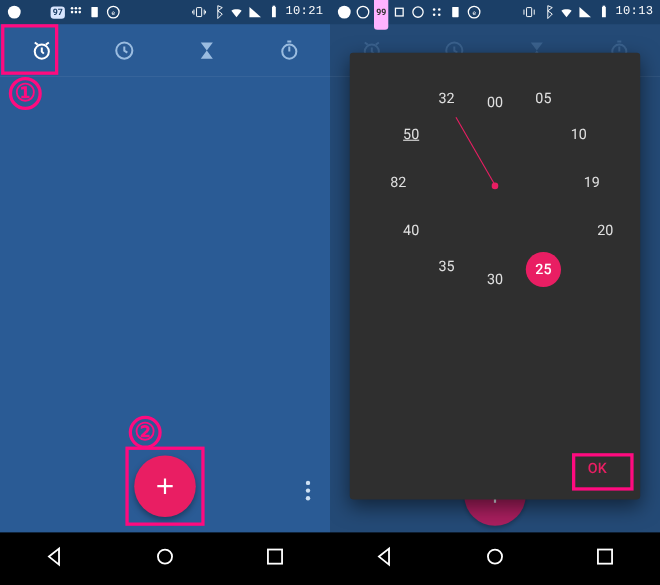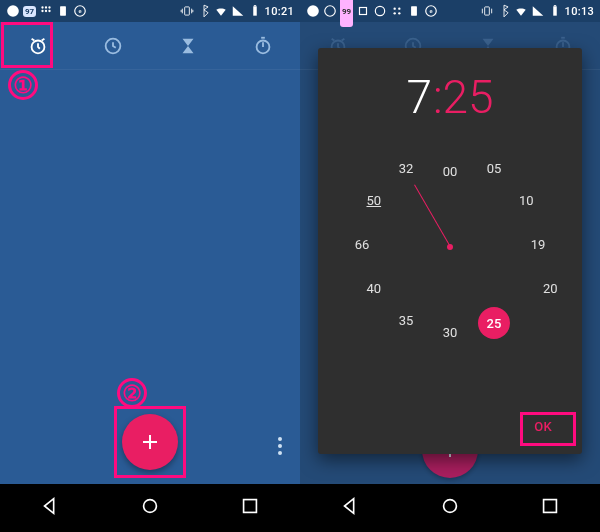--- a/index.html
+++ b/index.html
@@ -23,22 +23,22 @@
     display: flex;
     align-items: center;
     padding: 0 6px;
     font-size: 11px;
     gap: 4px;
   }
   .statusbar .left { display:flex; align-items:center; gap:3px; }
   .statusbar .right { margin-left:auto; display:flex; align-items:center; gap:3px; }
   .statusbar .sicon { width:14px; height:14px; display:flex; align-items:center; justify-content:center; }
   .statusbar .sicon svg { width:14px; height:14px; fill:#fff; }
-  .statusbar .time { font-weight:500; letter-spacing:0.3px; }
-  .badge97 { background:#d9e6ff; color:#1b3f67; font-size:8px; font-weight:bold; border-radius:3px; padding:1px 2px; }
+  .statusbar .time { font-weight:500; letter-spacing:0.3px;font-family:Liberation Mono, monospace; }
+  .badge97 { background:#d9e6ff; color:#1b3f67; font-size:8px; font-weight:bold; border-radius:3px; padding:1px 2px;margin-left:23px; }
   .badge99 { background:#ffb3ff; color:#333; font-size:8px; font-weight:bold; border-radius:3px; padding:11px 2px; }
   .tabs {
     height: 48px;
     display: flex;
     align-items: center;
     justify-content: space-around;
     border-bottom: 1px solid rgba(255,255,255,0.06);
   }
   .tabicon { width:44px; height:40px; display:flex; align-items:center; justify-content:center; }
   .tabicon svg { width:22px; height:22px; fill:#9abce0; }
@@ -350,37 +350,34 @@
       </div>
   </div>
 
   <div class="fab">
     <svg viewBox="0 0 24 24">
         <path d="M11 5h2v14h-2zM5 11h14v2H5z"></path>
       </svg>
   </div>
 
   <div class="dialog">
-    <div class="time-display">
-      <span class="h">7</span><span class="c">:</span><span class="m">25</span>
-    </div>
     <div class="clockface">
       <div class="cf-center"></div>
       <div class="cf-hand" style="transform:rotate(150deg);"></div>
 
     <div class="cf-num" style="left: 91px; top: 22px;">00</div>
         <div class="cf-num" style="left: 135px; top: 18.7898px;">05</div>
         <div class="cf-num" style="left: 167.21px; top: 51px;">10</div>
         <div class="cf-num" style="left: 179px; top: 95px;">19</div>
         <div class="cf-num" style="left: 167.21px; top: 139px; margin-left: 24px;">20</div>
         <div class="cf-sel" style="left: 133px; top: 165.21px;">25</div>
         <div class="cf-num" style="left: 91px; top: 183px;">30</div>
         <div class="cf-num" style="left: 47px; top: 171.21px;">35</div>
         <div class="cf-num" style="left: 14.7898px; top: 139px;">40</div>
-        <div class="cf-num" style="left: 3px; top: 95px;">66</div>
+        <div class="cf-num" style="left: 3px; top: 95px;">82</div>
         <div class="cf-num" style="left: 14.7898px; top: 51px; text-decoration: underline;">50</div>
         <div class="cf-num" style="left: 47px; top: 18.7898px;">32</div>
       </div>
     <div class="dlg-actions">
       <div class="dlg-btn">OK</div>
     </div>
   </div>
 
   <div class="hl-box" style="bottom:86px; right:24px; width:56px; height:34px;"></div>
 

